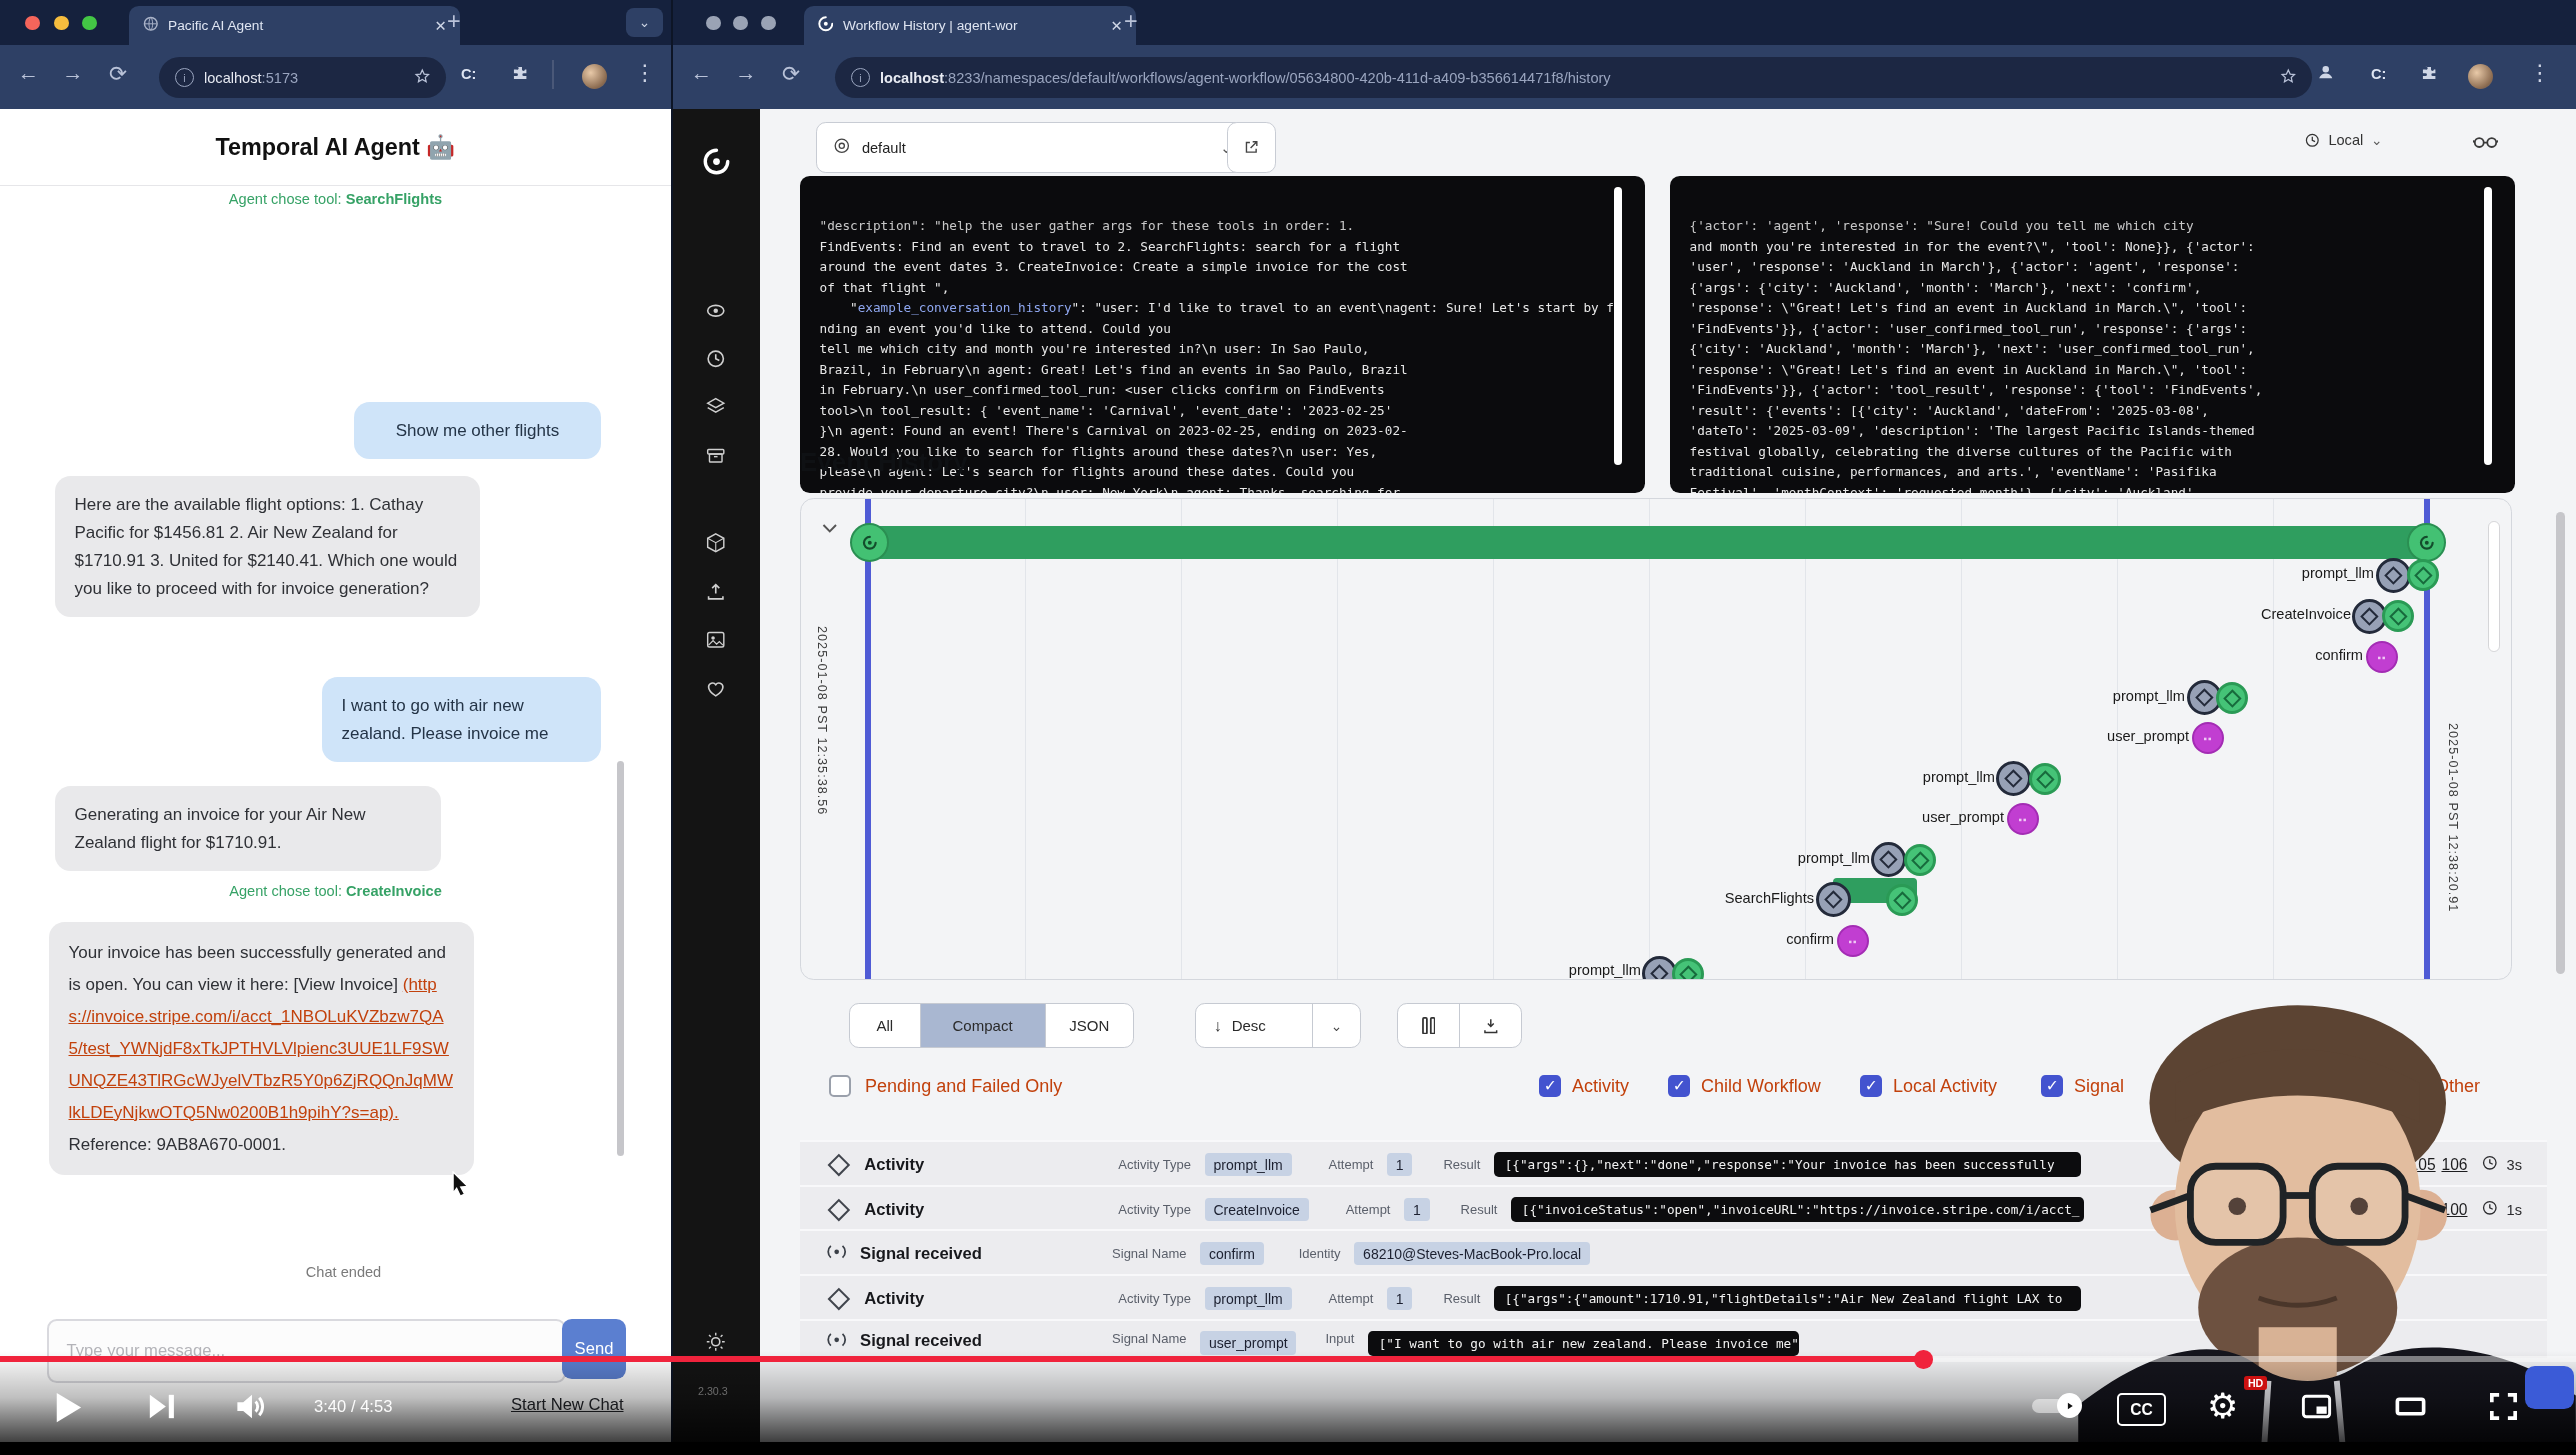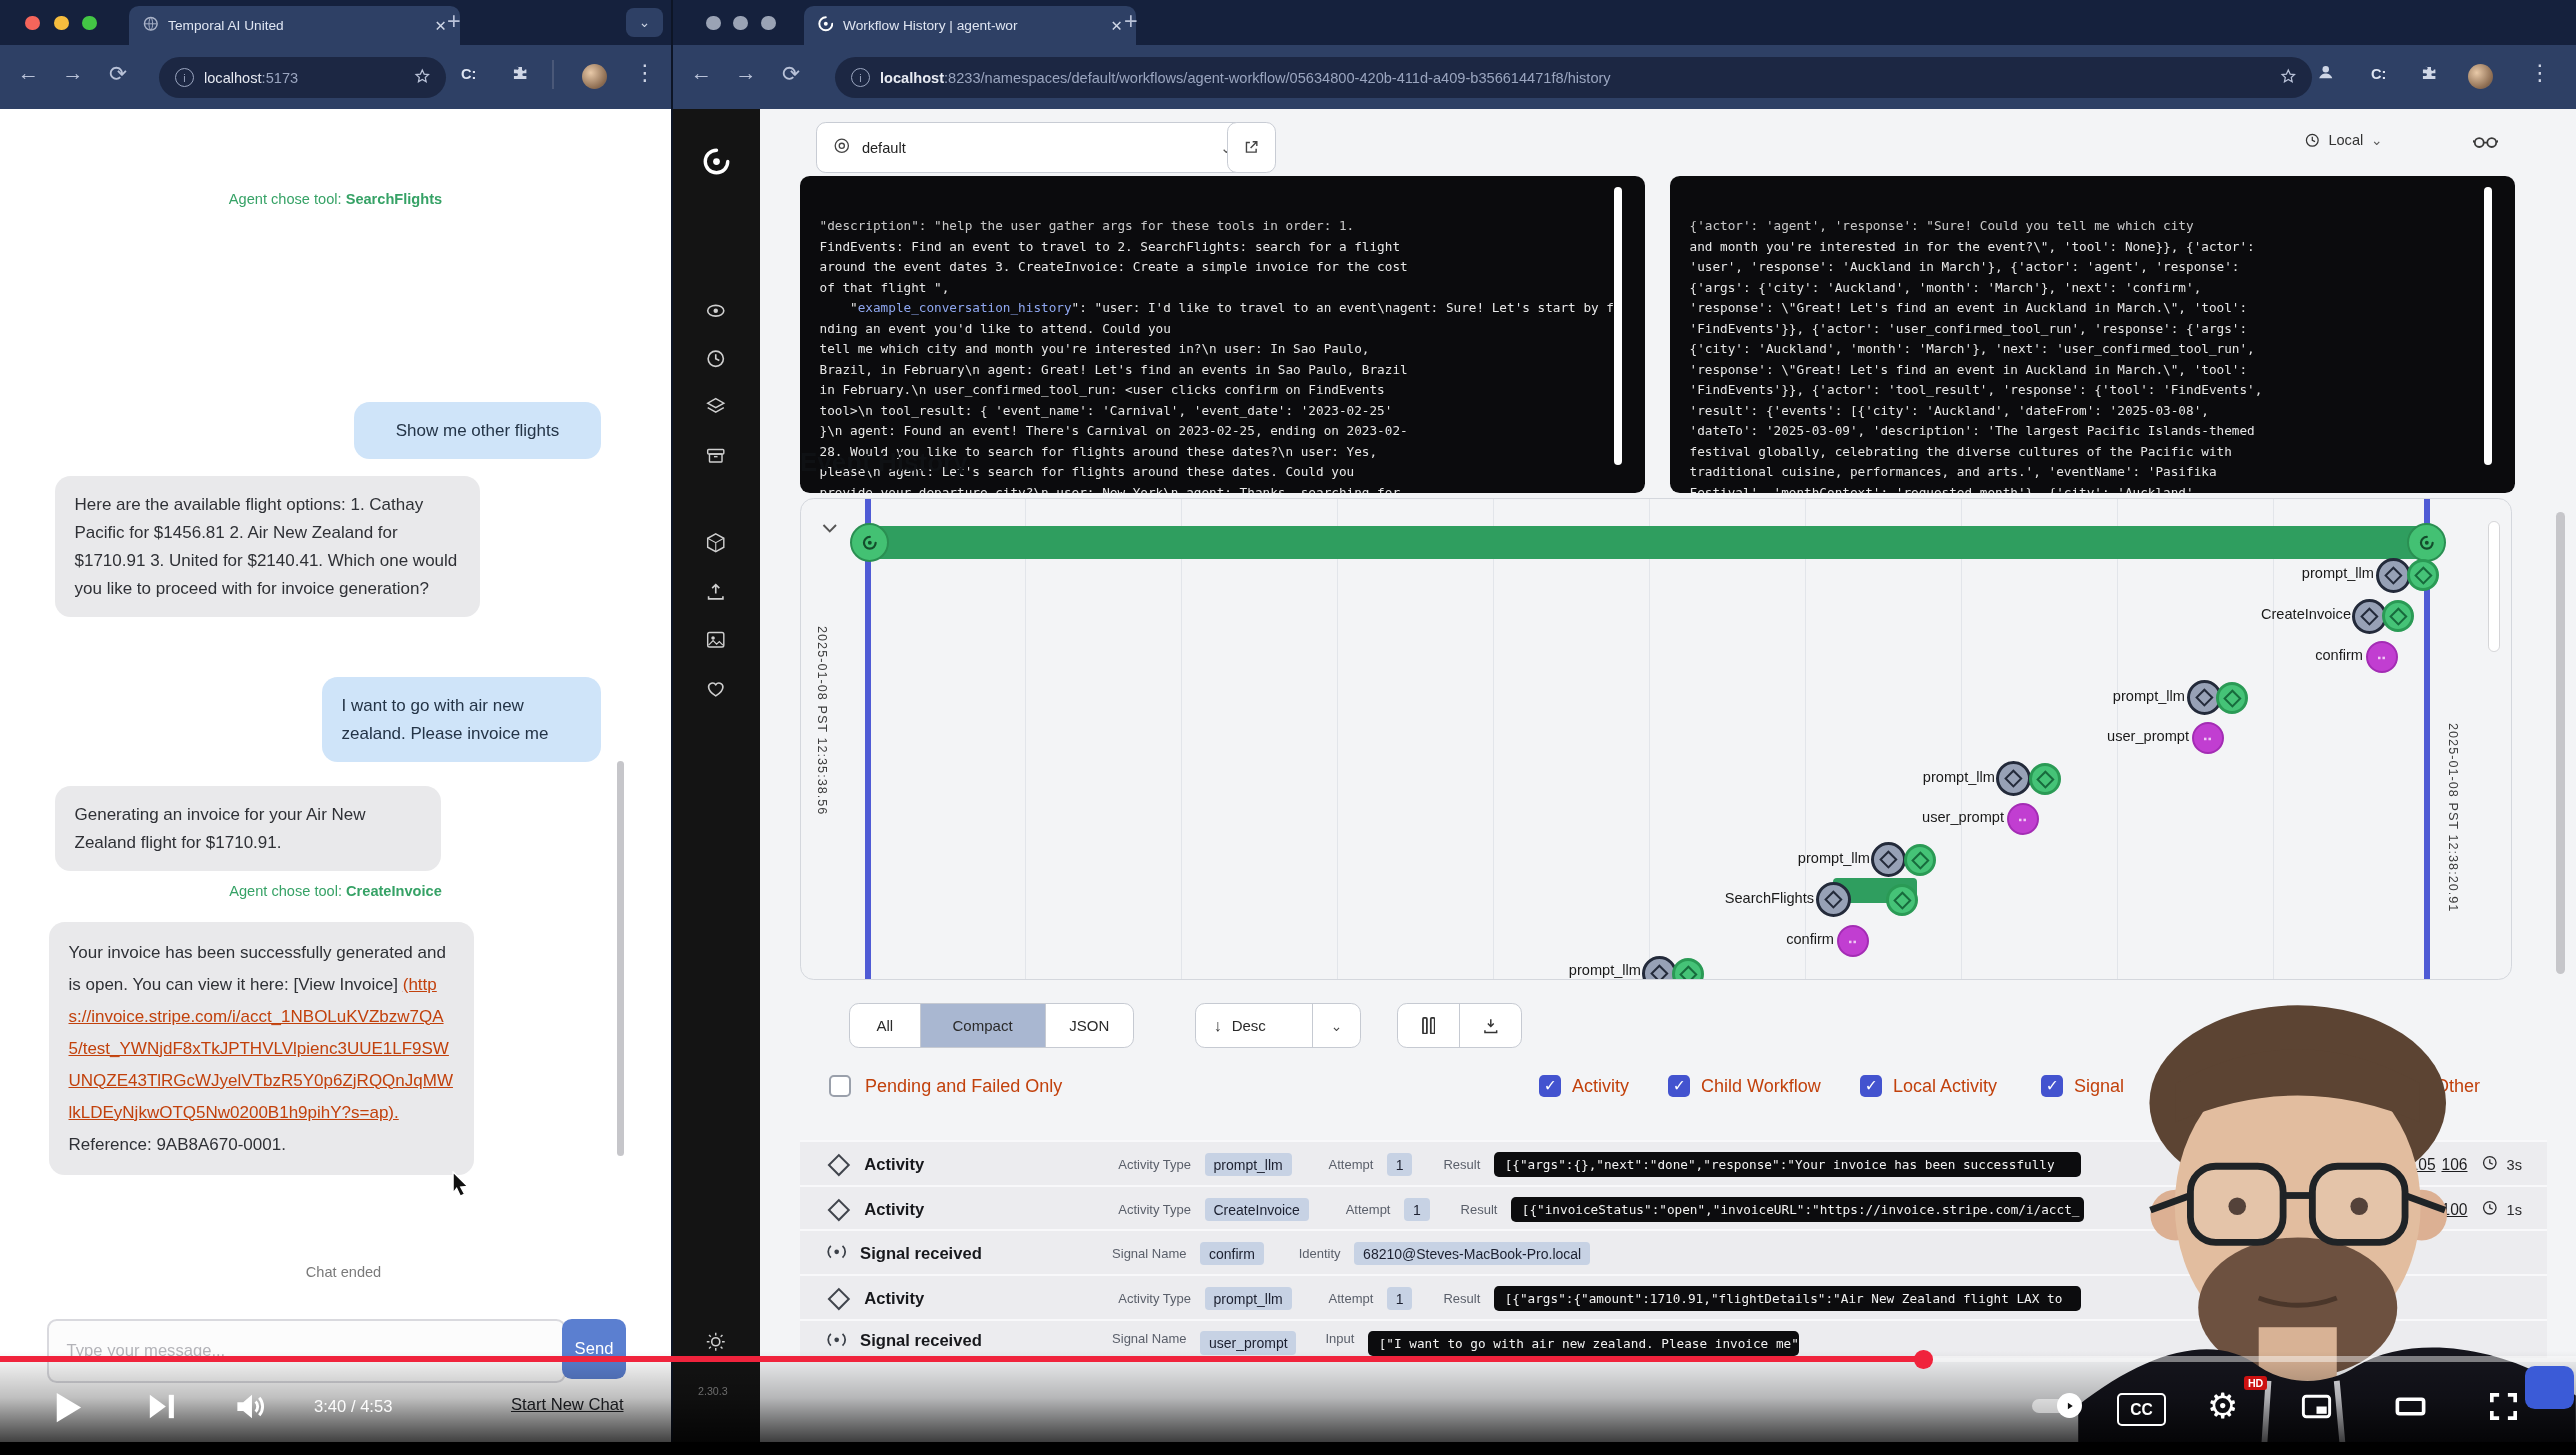--- a/index.html
+++ b/index.html
@@ -82,21 +82,21 @@
   <div class="abs traffic" style="left:25px;top:15.6px;background:#f5655b;"></div>
   <div class="abs traffic" style="left:54px;top:15.6px;background:#f6bd3e;"></div>
   <div class="abs traffic" style="left:82px;top:15.6px;background:#43c645;"></div>
   <div class="abs tab" style="left:129px;width:304px;padding:0 13.7px;">
     <span style="margin-right:9.8px;">
       <svg width="15.6" height="15.6" viewBox="0 0 16 16">
           <circle cx="8" cy="8" r="6.5" fill="none" stroke="#aab3c8" stroke-width="1.5"></circle>
           <path d="M2 8h12M8 1.5c2.5 2 2.5 11 0 13M8 1.5c-2.5 2-2.5 11 0 13" fill="none" stroke="#aab3c8" stroke-width="1"></path>
         </svg>
     </span>
-    <span style="white-space:nowrap;overflow:hidden;flex:1;">Temporal AI United</span>
+    <span style="white-space:nowrap;overflow:hidden;flex:1;">Pacific AI Agent</span>
     <span style="color:#cfd6e6;font-size:14.6px;margin-left:7.8px;">✕</span>
   </div>
   <div class="abs navglyph" style="left:447px;top:7.8px;font-size:23.4px;">+</div>
   <div class="abs" style="left:626px;top:7.8px;width:37px;height:29px;background:#2e4065;border-radius:7.8px;display:flex;align-items:center;justify-content:center;color:#cfd6e6;font-size:13.7px;">⌄</div>
 
   <div class="abs urlrow" style="left:0;top:45px;width:671px;"></div>
   <div class="abs navglyph" style="left:17.6px;top:61px;">←</div>
   <div class="abs navglyph" style="left:62px;top:61px;">→</div>
   <div class="abs navglyph" style="left:109px;top:61px;">⟳</div>
   <div class="abs urlpill" style="left:159px;width:256px;padding:0 15.6px;">
@@ -115,20 +115,23 @@
         <path d="M9 4h6v3.5a2 2 0 1 0 4 0H21v5h-3.5a2 2 0 1 0 0 4H21v4H4v-4h3.5a2 2 0 1 0 0-4H4V7.5h3.5a2 2 0 1 0 0-3.5z" fill="#cfd6e6"></path>
       </svg>
   </div>
   <div class="abs" style="left:552px;top:60px;width:1.5px;height:29px;background:#4a5878;"></div>
   <div class="abs avatar" style="left:582px;top:64px;"></div>
   <div class="abs" style="left:634px;top:60px;color:#cfd6e6;font-size:21.5px;">⋮</div>
 
   <div class="abs chatpage" style="left:0;top:109px;width:671px;height:1347px;"></div>
   <div class="abs tooltext" style="left:0;top:191px;width:671px;text-align:center;">
     <span>Agent chose tool:</span> <b>SearchFlights</b>
+  </div>
+  <div class="abs" style="left:0;top:109px;width:671px;height:76px;background:#fff;border-bottom:1px solid #e6e6e9;display:flex;align-items:center;justify-content:center;">
+    <span class="chat-title">Temporal AI Agent 🤖</span>
   </div>
 
   <div class="abs bubble user" style="left:354px;top:402px;width:208px;text-align:center;">Show me other flights</div>
   <div class="abs bubble agent" style="left:55px;top:476px;width:386px;">Here are the available flight options: 1. Cathay Pacific for $1456.81 2. Air New Zealand for $1710.91 3. United for $2140.41. Which one would you like to proceed with for invoice generation?</div>
   <div class="abs bubble user" style="left:322px;top:677px;width:240px;">I want to go with air new zealand. Please invoice me</div>
   <div class="abs bubble agent" style="left:55px;top:786px;width:347px;">Generating an invoice for your Air New Zealand flight for $1710.91.</div>
   <div class="abs tooltext" style="left:0;top:883px;width:671px;text-align:center;">
     <span>Agent chose tool:</span> <b>CreateInvoice</b>
   </div>
   <div class="abs bubble agent" style="left:49px;top:922px;width:386px;line-height:32px;">

